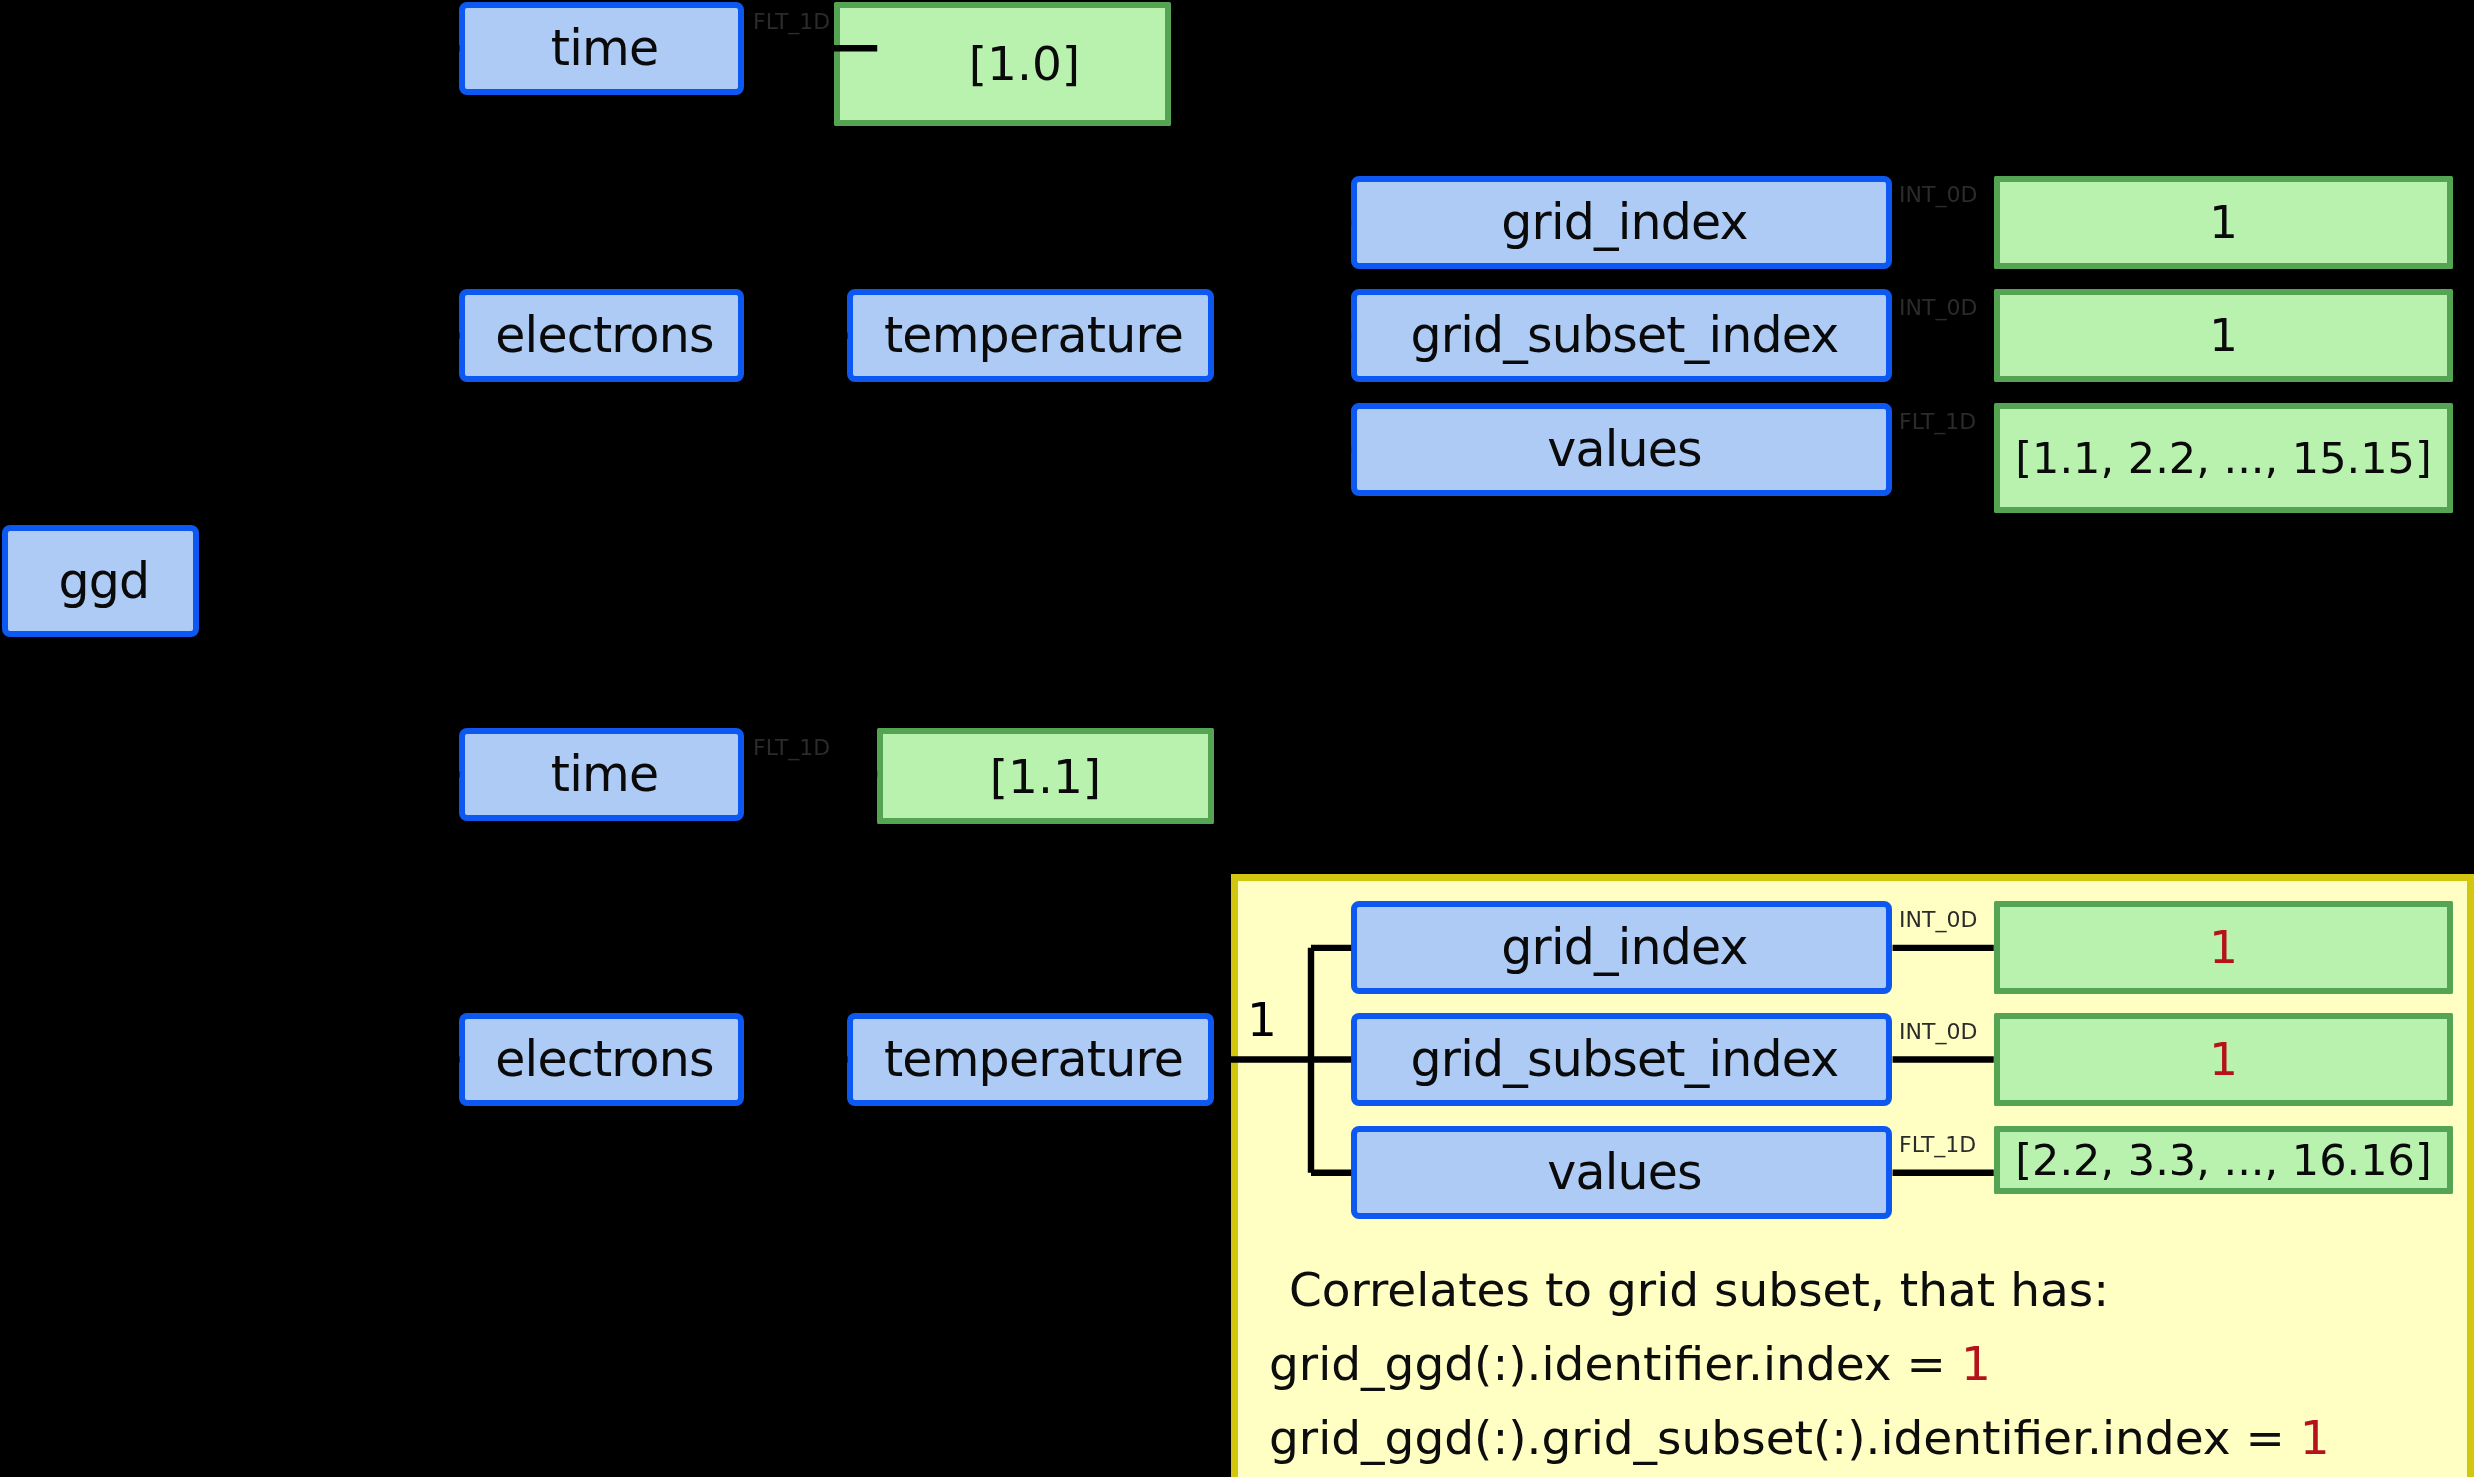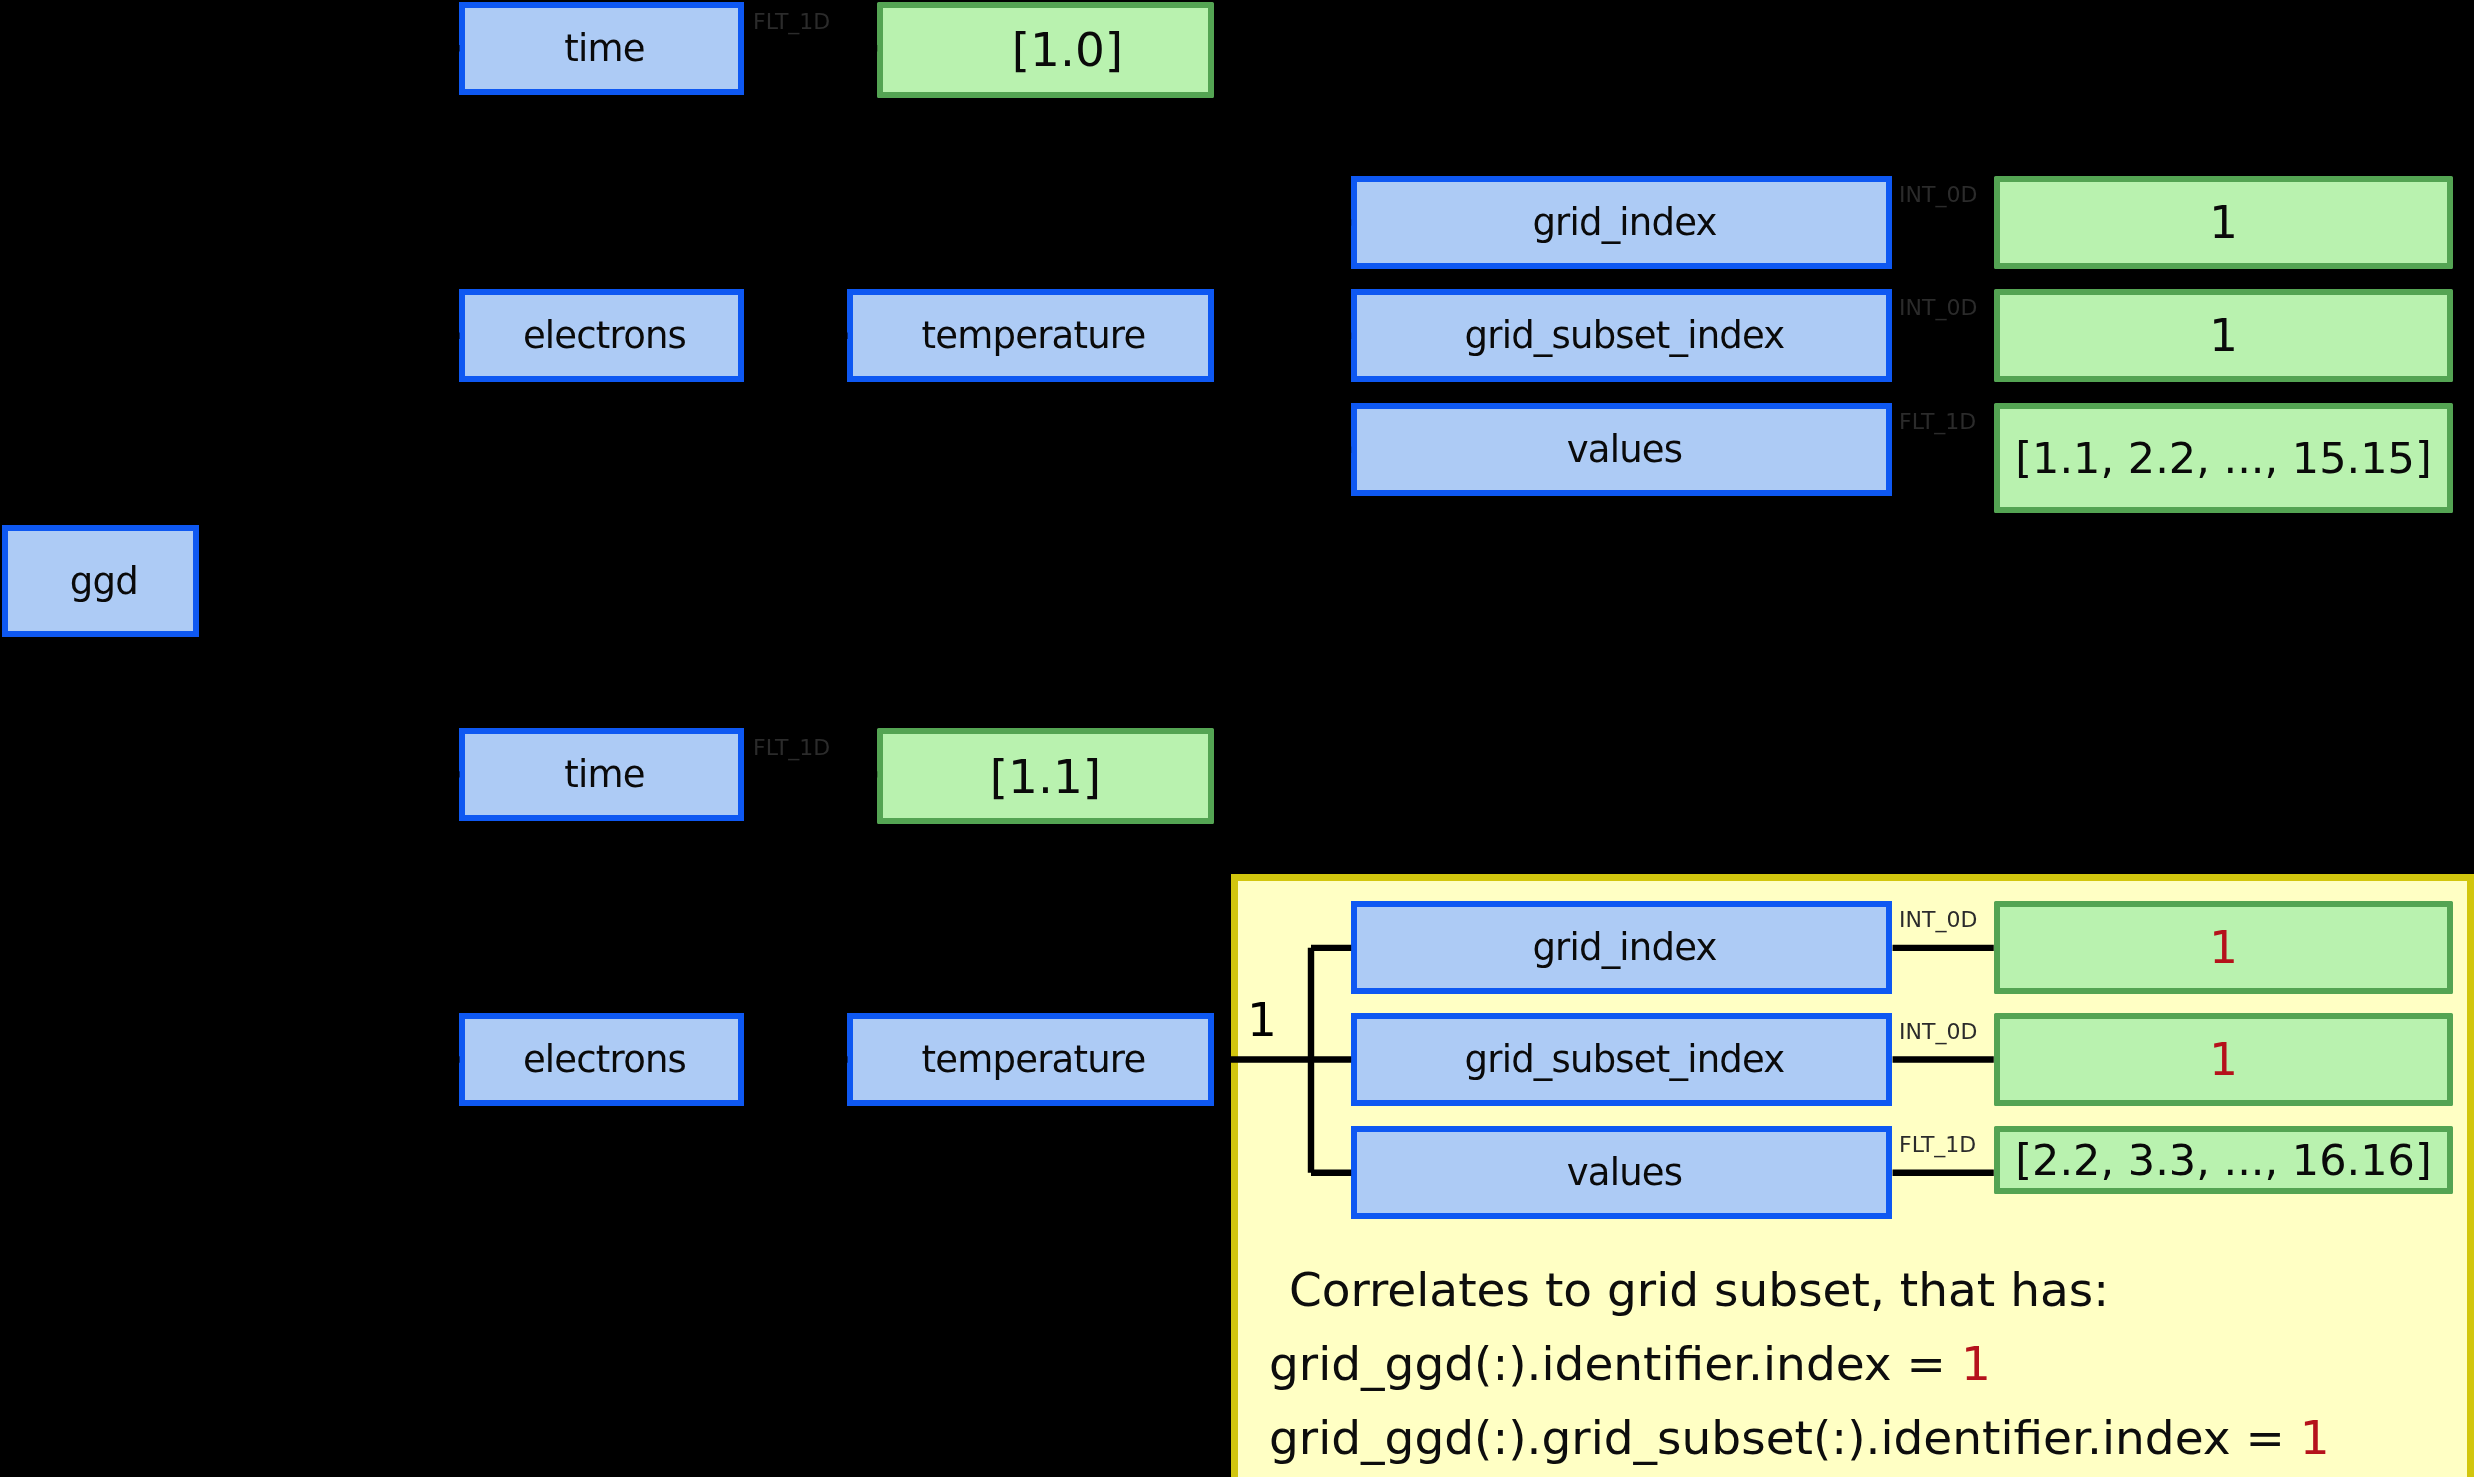--- a/index.html
+++ b/index.html
@@ -13,23 +13,23 @@
   body{
     width:2475px;height:1478px;overflow:hidden;position:relative;
     background:var(--background);
     font-family:"DejaVu Sans", sans-serif;
   }
   .stage{position:absolute;left:0;top:0;width:2475px;height:1478px;}
   .node{
     position:absolute;box-sizing:border-box;
     background:var(--node-fill);
     border:6.4px solid var(--node-border);
-    border-radius:0;
+    border-radius:8px;
     display:flex;align-items:center;justify-content:center;
-    font-size:37px;color:#0a0a0a;line-height:1;letter-spacing:-0.8px;
+    font-size:49px;color:#0a0a0a;line-height:1;letter-spacing:-0.8px;
     white-space:nowrap;z-index:3;padding-left:6px;
   }
   .val{
     position:absolute;box-sizing:border-box;
     background:var(--value-fill);
     border:6.4px solid var(--value-border);
     border-radius:1.6px;
     display:flex;align-items:center;justify-content:center;
     font-size:47px;color:#0a0a0a;line-height:1;
     white-space:nowrap;z-index:3;
@@ -77,21 +77,21 @@
   <div class="node" style="left:1351px;top:289px;width:541px;height:93px;">grid_subset_index</div>
   <div class="node" style="left:1351px;top:403px;width:541px;height:93px;">values</div>
 
   <div class="node" style="left:459px;top:728px;width:285px;height:93px;">time</div>
   <div class="node" style="left:459px;top:1013px;width:285px;height:93px;">electrons</div>
   <div class="node" style="left:847px;top:1013px;width:367px;height:93px;">temperature</div>
   <div class="node" style="left:1351px;top:901px;width:541px;height:93px;">grid_index</div>
   <div class="node" style="left:1351px;top:1013px;width:541px;height:93px;">grid_subset_index</div>
   <div class="node" style="left:1351px;top:1126px;width:541px;height:93px;">values</div>
 
-  <div class="val" style="left:877px;top:1.6px;width:337px;height:96px;padding-left:44px;">[1.0]</div>
+  <div class="val" style="left:834px;top:1.6px;width:337px;height:124px;padding-left:44px;">[1.0]</div>
   <div class="val num" style="left:1994px;top:176px;width:459px;height:93px;">1</div>
   <div class="val num" style="left:1994px;top:289px;width:459px;height:93px;">1</div>
   <div class="val list" style="left:1994px;top:403px;width:459px;height:110px;">[1.1, 2.2, ..., 15.15]</div>
 
   <div class="val" style="left:877px;top:728px;width:337px;height:96px;">[1.1]</div>
   <div class="val num red" style="left:1994px;top:901px;width:459px;height:93px;">1</div>
   <div class="val num red" style="left:1994px;top:1013px;width:459px;height:93px;">1</div>
   <div class="val list" style="left:1994px;top:1126px;width:459px;height:68px;">[2.2, 3.3, ..., 16.16]</div>
 
   <div class="typelabel" style="left:753px;top:11.2px;">FLT_1D</div>

